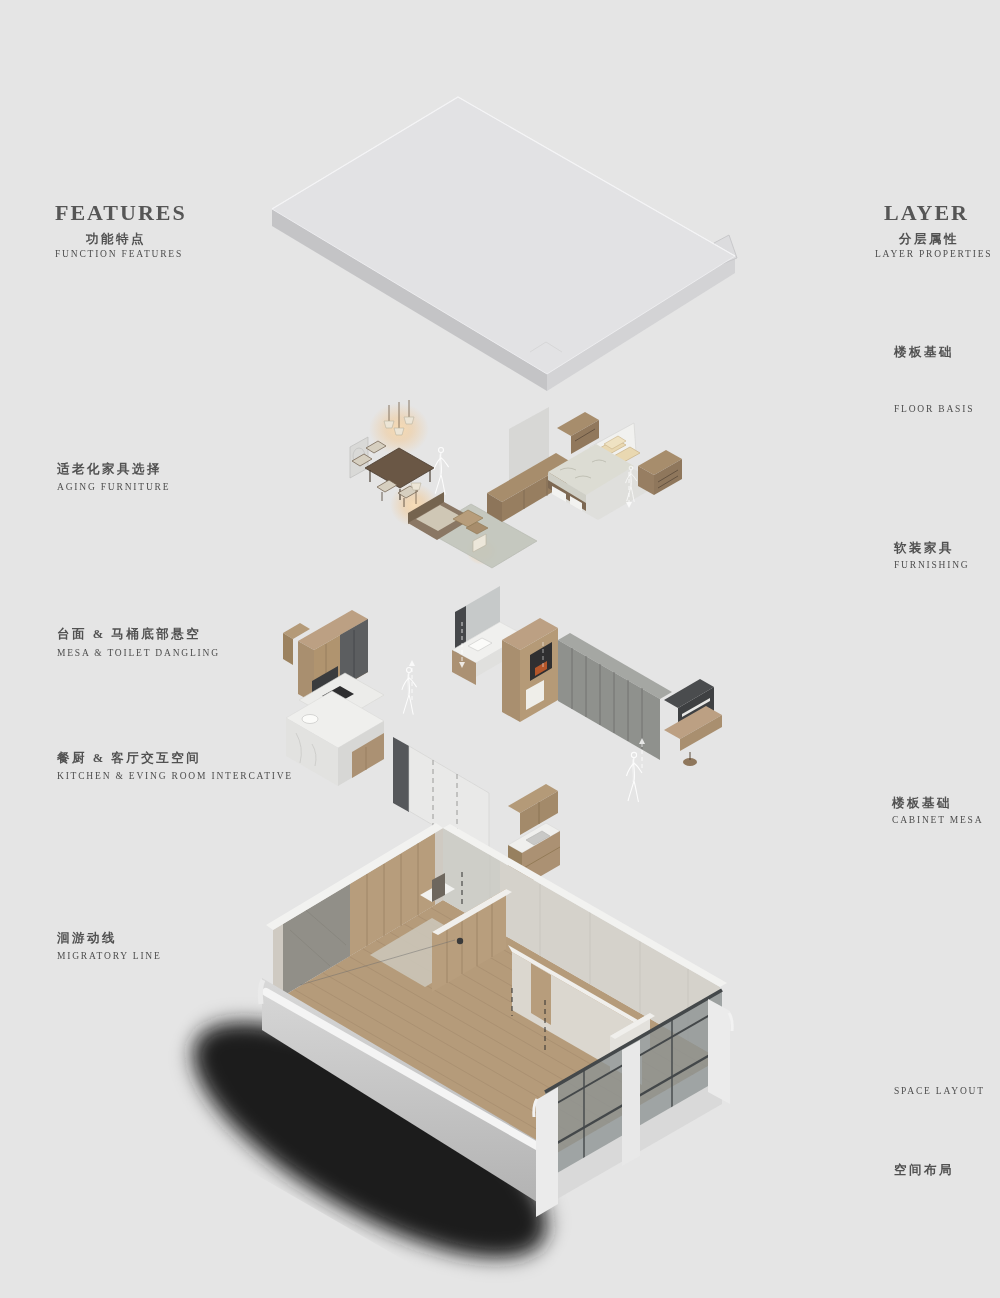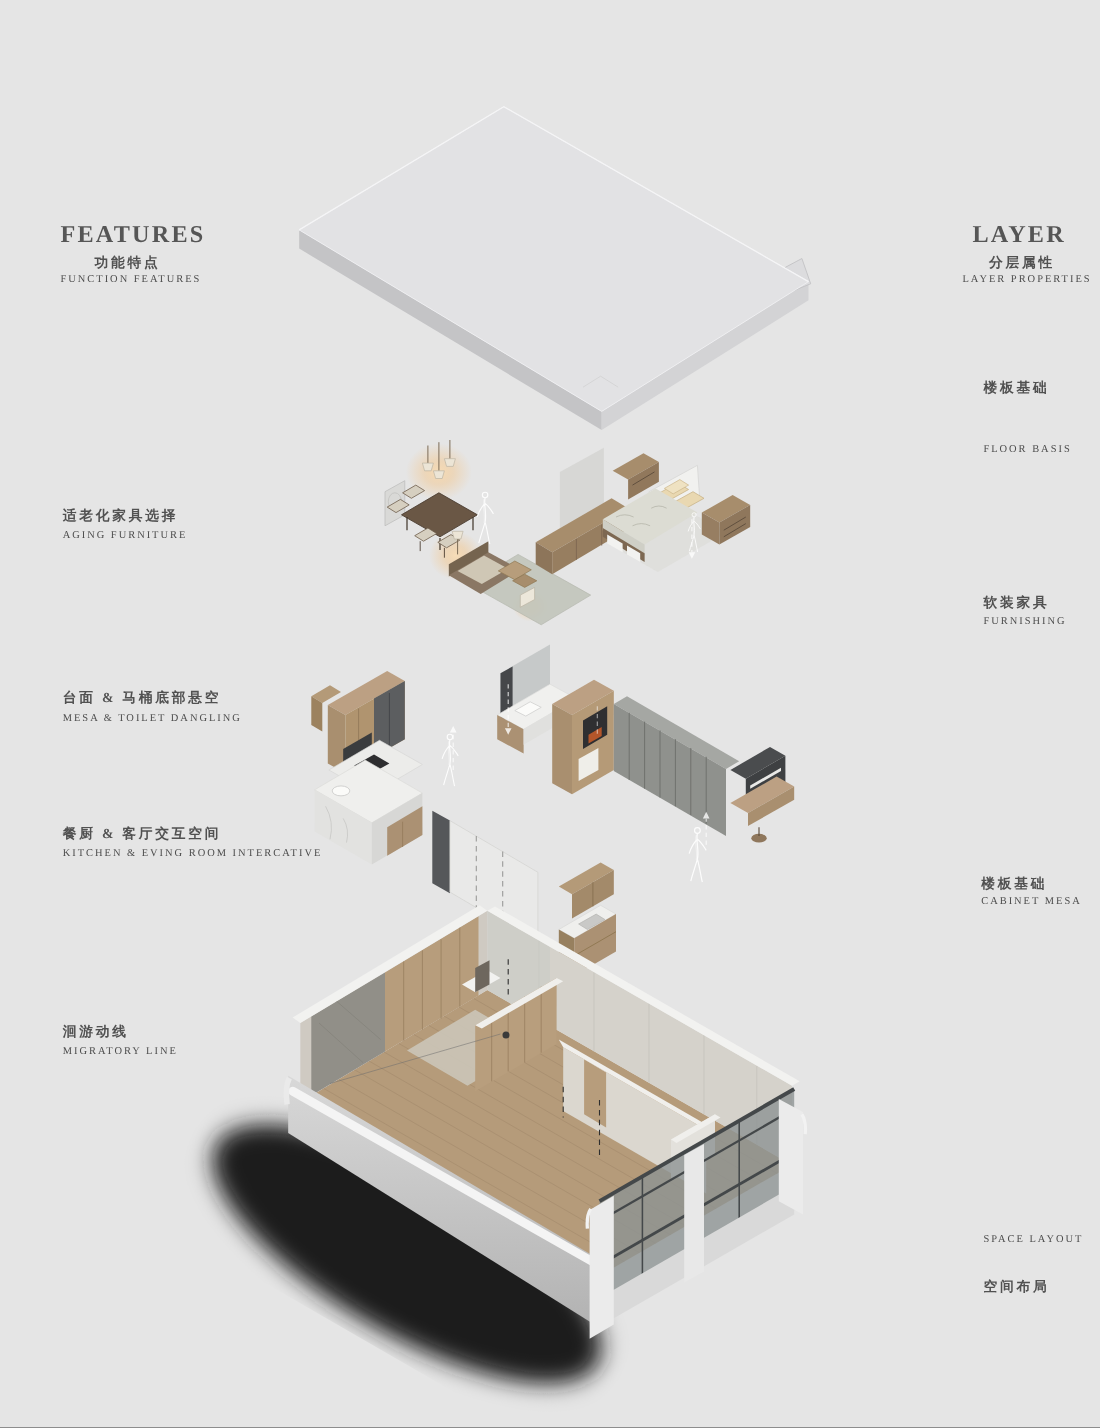--- a/index.html
+++ b/index.html
@@ -362,16 +362,16 @@
   <div>
     <div class="lbl zh" style="left:894px;top:540px;">软装家具</div>
     <div class="lbl en" style="left:894px;top:560px;">FURNISHING</div>
   </div>
   <div>
     <div class="lbl zh" style="left:892px;top:795px;">楼板基础</div>
     <div class="lbl en" style="left:892px;top:815px;">CABINET MESA</div>
   </div>
   <div>
     <div class="lbl zh" style="left:894px;top:1126px;margin-top:36px;">空间布局</div>
-    <div class="lbl en" style="left:894px;top:1122px;">SPACE LAYOUT</div>
+    <div class="lbl en" style="left:894px;top:1086px;">SPACE LAYOUT</div>
   </div>
 
 </div>
 
 </body></html>

